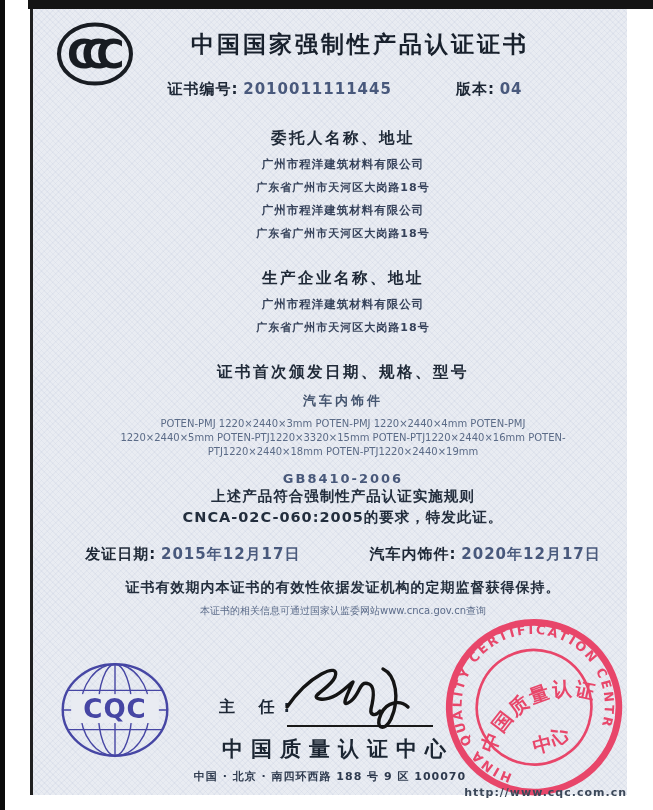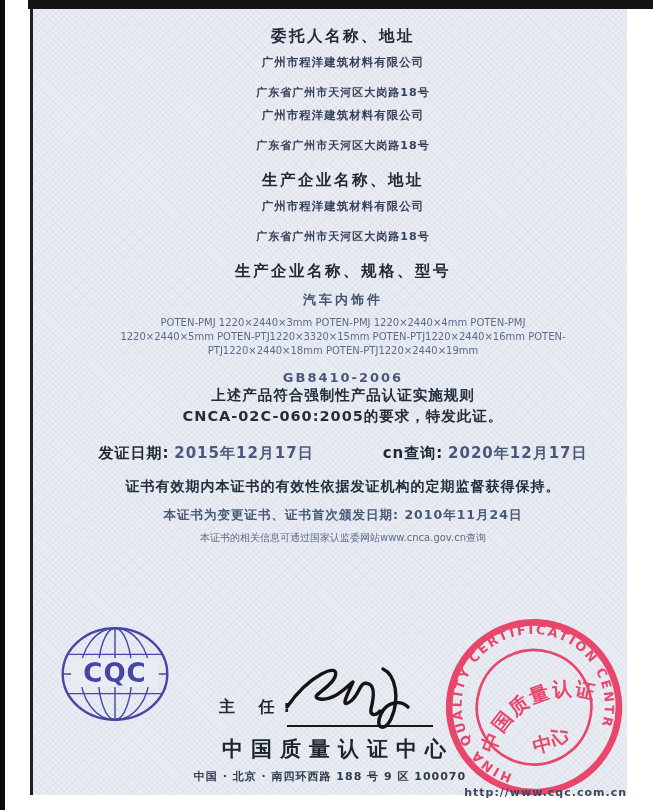--- a/index.html
+++ b/index.html
@@ -23,92 +23,110 @@
     text-align:center;padding-top:20px;margin-left:70px;margin-right:10px;
     font-size:23px;font-weight:bold;letter-spacing:3px;color:#18202c;
   }
   .certline{
     display:flex;justify-content:center;gap:64px;margin-top:20px;margin-left:30px;
     font-size:15px;
   }
   .lbl{font-weight:bold;color:#1d2735;letter-spacing:1px;}
   .val{color:#49597c;font-weight:600;letter-spacing:1px;}
   .main{text-align:center;padding-left:26px;color:#1d2735;}
-  .sec-h{font-size:15.5px;font-weight:bold;letter-spacing:2.5px;margin-top:17px;color:#202a38;}
+  .sec-h{font-size:15.5px;font-weight:bold;letter-spacing:2.5px;margin-top:27px;color:#202a38;}
   .co{font-size:11.5px;font-weight:600;margin-top:8px;color:#36425a;letter-spacing:1px;}
-  .ad{font-size:11px;font-weight:600;margin-top:15px;color:#36425a;letter-spacing:1px;}
+  .ad{font-size:11px;font-weight:600;margin-top:8px;color:#36425a;letter-spacing:1px;}
   .prod{font-size:13px;font-weight:600;margin-top:9px;color:#45556f;letter-spacing:3px;}
   .models{
     width:520px;margin:7px auto 0;font-size:10px;line-height:14px;
     color:#5b6b87;font-weight:500;
   }
   .gb{font-size:13px;font-weight:600;margin-top:12px;color:#48587a;letter-spacing:2px;}
   .stmt{font-size:14.5px;font-weight:bold;line-height:21px;color:#232e3d;letter-spacing:1px;}
   .dates{display:flex;justify-content:center;gap:69px;margin-top:17px;font-size:15px;}
   .keep{font-size:14px;font-weight:bold;margin-top:15px;letter-spacing:1px;color:#232e3d;}
   .change{font-size:12.5px;font-weight:600;margin-top:11px;color:#47587b;letter-spacing:1px;}
   .info{font-size:10px;font-weight:500;margin-top:7px;color:#5b6b89;}
-  .cqc-logo{position:absolute;left:26px;top:614px;}
+  .cqc-logo{position:absolute;left:26px;top:650px;}
   .director{position:absolute;left:186px;top:688px;font-size:16px;font-weight:bold;letter-spacing:9px;color:#1c2634;text-align:right;}
   .sig-line{position:absolute;left:254px;top:716px;width:146px;border-top:2px solid #191919;}
   .signature{position:absolute;left:246px;top:646px;}
   .stamp{position:absolute;left:406px;top:606px;transform:rotate(-28deg);}
   .org-name{position:absolute;left:16px;right:0;top:726px;text-align:center;font-size:21px;font-weight:bold;letter-spacing:8px;color:#1b2532;}
   .org-addr{position:absolute;left:0;right:0;top:760px;text-align:center;font-size:11px;font-weight:600;color:#2e3a4e;letter-spacing:1px;}
   .org-url{position:absolute;left:0;right:0;top:777px;text-align:right;font-size:11px;font-weight:bold;color:#3c4859;letter-spacing:1px;}
 </style>
 </head>
 <body>
 
 <div class="left-strip"></div>
 <div class="top-strip"></div>
 
 <div class="paper">
 
+  <div class="header">
+    <div class="ccc-logo">
+      <svg width="80" height="70" viewBox="0 0 100 86">
+        <ellipse cx="50" cy="43" rx="45" ry="37" fill="none" stroke="#181c22" stroke-width="5"></ellipse>
+        <text x="15" y="60" font-size="48" font-weight="bold" fill="#181c22" font-family="'DejaVu Sans',sans-serif" letter-spacing="-17">CCC</text>
+      </svg>
+    </div>
+    <div class="title">中国国家强制性产品认证证书</div>
+    <div class="certline">
+      <div>
+        <span class="lbl">证书编号:</span>
+        <span class="val">2010011111445</span>
+      </div>
+      <div>
+        <span class="lbl">版本:</span>
+        <span class="val">04</span>
+      </div>
+    </div>
+  </div>
 
   <div class="main">
     <div class="sec-h">委托人名称、地址</div>
     <div class="co">广州市程洋建筑材料有限公司</div>
     <div class="ad">广东省广州市天河区大岗路18号</div>
 
     <div class="co">广州市程洋建筑材料有限公司</div>
     <div class="ad">广东省广州市天河区大岗路18号</div>
 
     <div class="sec-h">生产企业名称、地址</div>
     <div class="co">广州市程洋建筑材料有限公司</div>
     <div class="ad">广东省广州市天河区大岗路18号</div>
 
-    <div class="sec-h">生产企业名称、规格、型号</div>
+    <div class="sec-h">证书首次颁发日期、规格、型号</div>
     <div class="prod">汽车内饰件</div>
     <div class="models">
       <div>POTEN-PMJ 1220×2440×3mm POTEN-PMJ 1220×2440×4mm POTEN-PMJ</div>
       <div>1220×2440×5mm POTEN-PTJ1220×3320×15mm POTEN-PTJ1220×2440×16mm POTEN-</div>
       <div>PTJ1220×2440×18mm POTEN-PTJ1220×2440×19mm</div>
     </div>
 
     <div class="gb">GB8410-2006</div>
 
     <div class="stmt">
       <div>上述产品符合强制性产品认证实施规则</div>
       <div>CNCA-02C-060:2005的要求，特发此证。</div>
     </div>
 
     <div class="dates">
       <div>
         <span class="lbl">发证日期:</span>
         <span class="val">2015年12月17日</span>
       </div>
       <div>
-        <span class="lbl">cn查询:</span>
+        <span class="lbl">汽车内饰件:</span>
         <span class="val">2020年12月17日</span>
       </div>
     </div>
 
     <div class="keep">证书有效期内本证书的有效性依据发证机构的定期监督获得保持。</div>
-    <div class="change">本证书为变更证书、证书首次颁发日期: 2010年11月24日</div>
     <div class="info">本证书的相关信息可通过国家认监委网站www.cnca.gov.cn查询</div>
   </div>
 
   <div class="cqc-logo">
     <svg width="112" height="102" viewBox="0 0 120 108">
       <ellipse cx="60" cy="54" rx="56" ry="49" fill="none" stroke="#4646a4" stroke-width="2.6"></ellipse>
       <ellipse cx="60" cy="54" rx="37" ry="49" fill="none" stroke="#4646a4" stroke-width="1.5"></ellipse>
       <ellipse cx="60" cy="54" rx="18" ry="49" fill="none" stroke="#4646a4" stroke-width="1.5"></ellipse>
       <line x1="60" y1="5" x2="60" y2="103" stroke="#4646a4" stroke-width="1.5"></line>
       <line x1="9" y1="33" x2="111" y2="33" stroke="#4646a4" stroke-width="1.5"></line>

